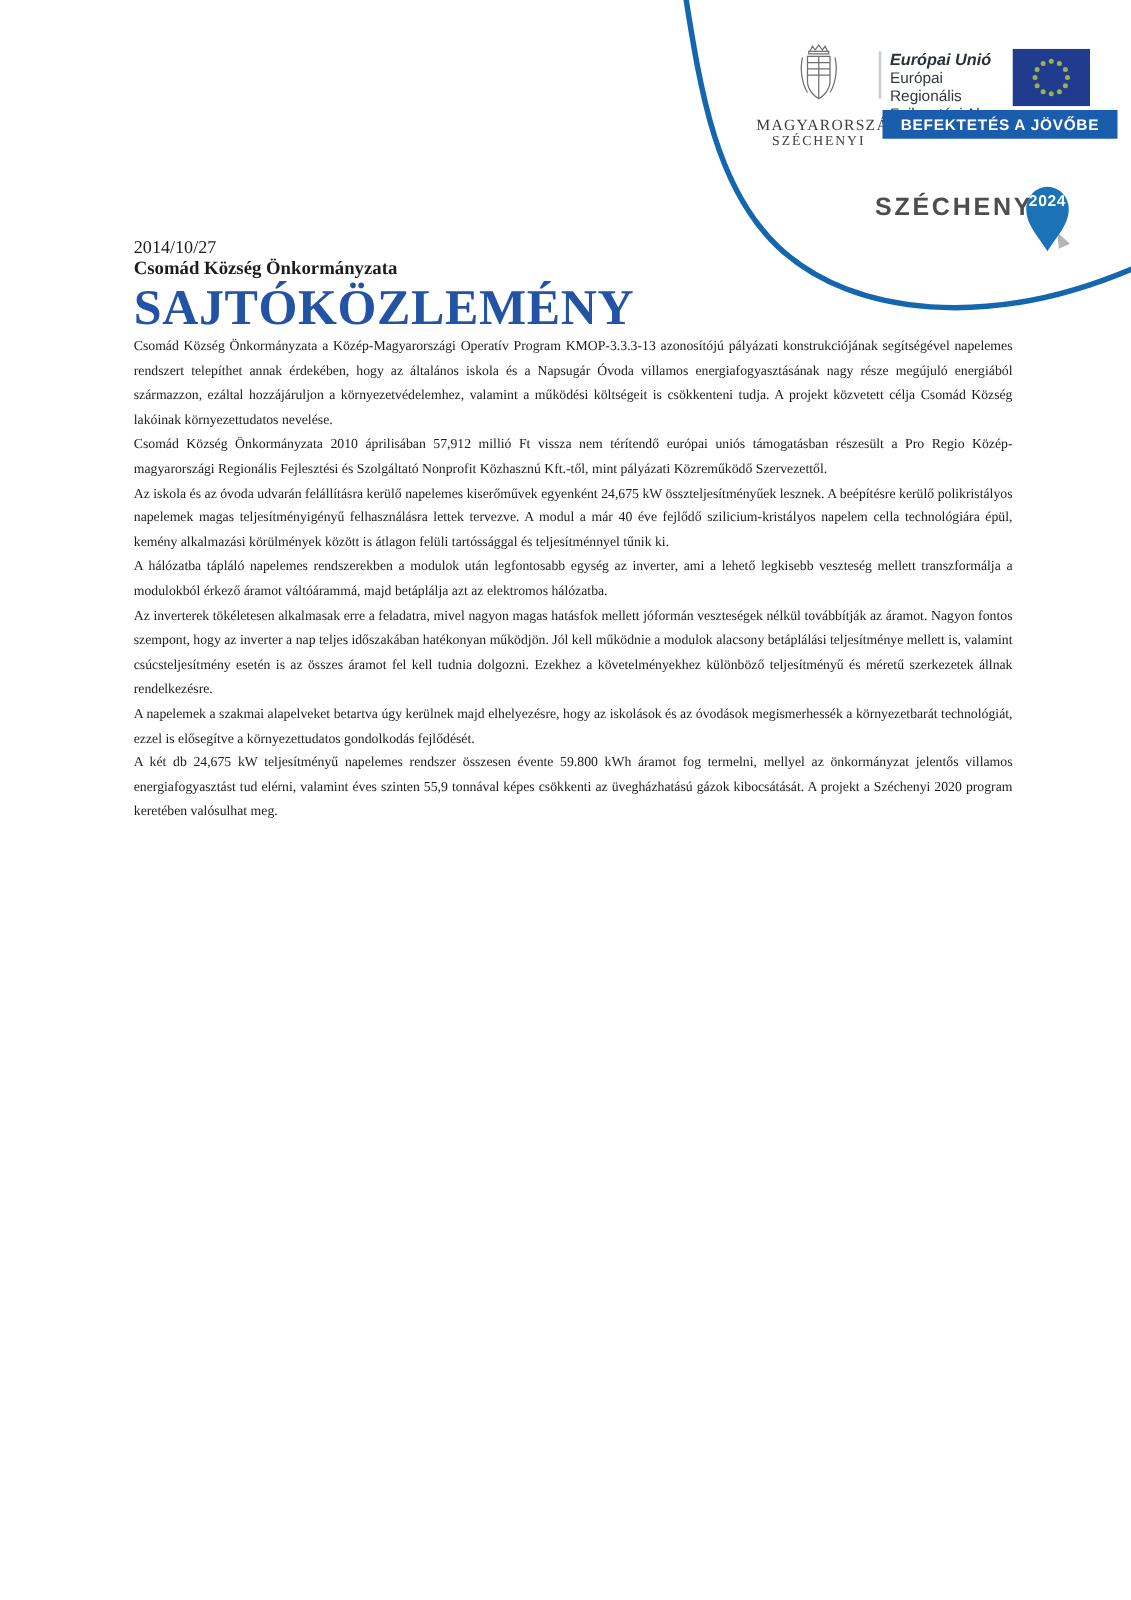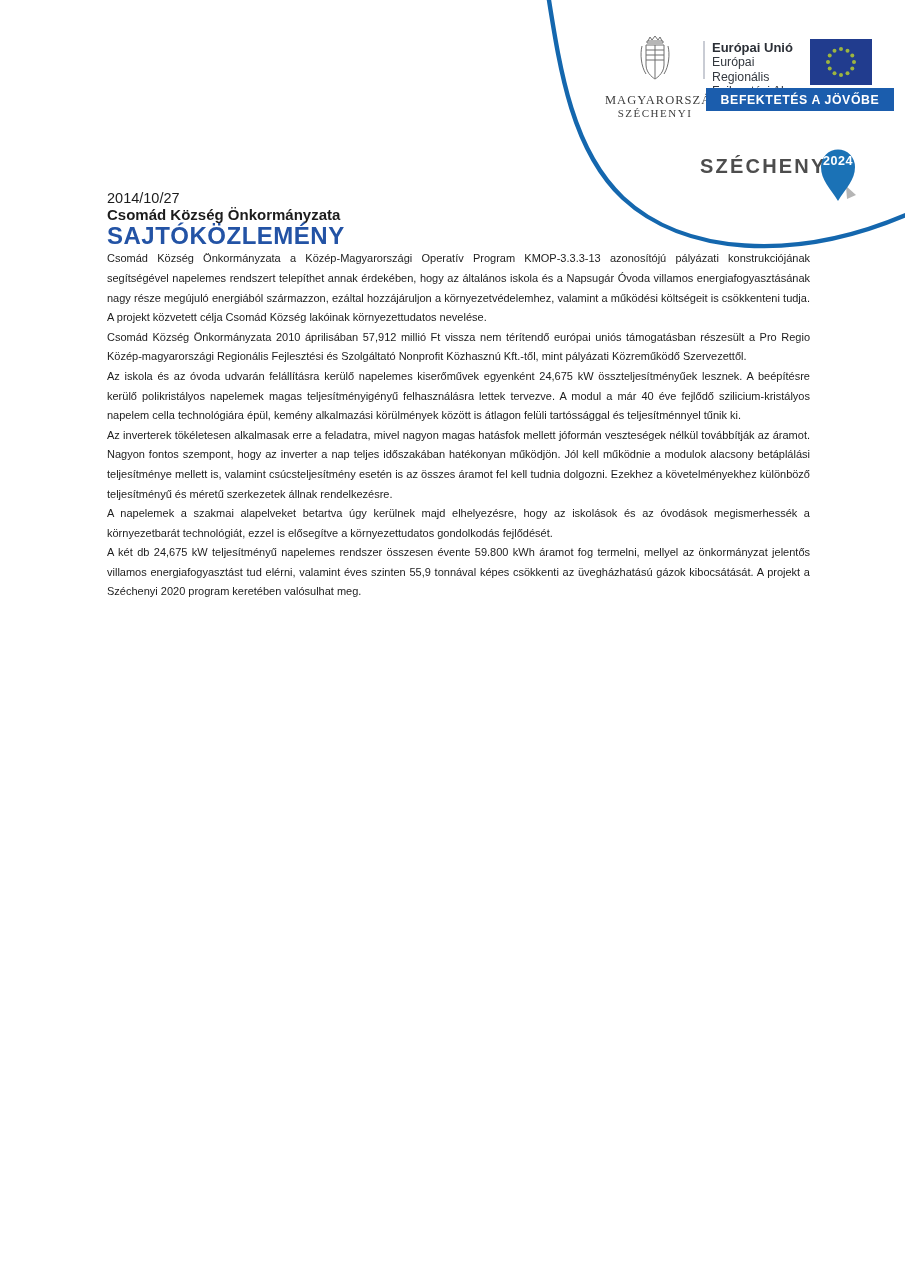--- a/index.html
+++ b/index.html
@@ -17,21 +17,21 @@
 
   
   .gov-logo{position:absolute;left:605px;top:32px;width:100px;text-align:center;}
   .gov-logo svg{display:block;margin:0 auto 4px auto;}
   .gov-name{font-family:"Liberation Serif", serif;color:#3d3d3d;line-height:1.08;}
   .gov-name .l1{display:block;font-size:12.5px;letter-spacing:1px;}
   .gov-name .l2{display:block;font-size:11px;letter-spacing:1.5px;}
 
   .eu-divider{position:absolute;left:703px;top:41px;width:2px;height:38px;background:#c9ccd4;}
   .eu-text{position:absolute;left:712px;top:40px;width:95px;line-height:1.18;color:#33383f;}
-  .eu-text .b{font-weight:bold;font-size:13px;color:#2b2f36;}
+  .eu-text .b{font-weight:bold;font-size:13px;color:#2b2f36;font-style:italic;}
   .eu-text .r{font-size:12.3px;}
   .eu-flag{position:absolute;left:810px;top:39px;}
 
   .banner{
     position:absolute;left:706px;top:88px;width:188px;height:23px;
     background:#1b5dad;color:#ffffff;font-weight:bold;font-size:12.3px;
     letter-spacing:.6px;display:flex;align-items:center;justify-content:center;
     white-space:nowrap;
   }
 
@@ -43,25 +43,25 @@
   }
   .pin{position:absolute;left:118px;top:3px;width:42px;height:60px;}
   .pin svg{position:absolute;left:0;top:0;}
   .pin-year{
     position:absolute;left:0;top:11px;width:40px;text-align:center;
     color:#ffffff;font-size:12.5px;font-weight:bold;letter-spacing:.5px;
   }
 
   
   .content{padding:190px 95px 0 107px;}
-  .content p,.content h1,.content h2{margin:0;}
+  .content p,.content h1,.content h2{margin:0;font-family:Liberation Serif, serif;}
   .date{font-size:14.5px;margin:0 0 15px 0;}
   .org{font-size:15px;font-weight:bold;margin:0 0 33px 0;}
   .title{
-    font-size:24px;font-weight:bold;color:#2353a5;
+    font-size:40px;font-weight:bold;color:#2353a5;
     letter-spacing:.5px;line-height:1.1;margin:0 0 12px 0;
   }
   .subtitle{font-size:15.2px;font-weight:bold;margin:0 0 13px 0;line-height:1.3;}
   .lead{
     font-size:15.2px;font-weight:bold;text-align:justify;
     line-height:1.38;margin:0 0 44px 0;
   }
   .body-p{
     font-size:11px;line-height:19.6px;text-align:justify;
     margin:0 0 11px 0;
@@ -133,18 +133,19 @@
     </div>
   </div>
 
   <div class="content">
     <p class="date">2014/10/27</p>
     <p class="org">Csomád Község Önkormányzata</p>
     <h1 class="title">SAJTÓKÖZLEMÉNY</h1>
     <p class="body-p">Csomád Község Önkormányzata a Közép-Magyarországi Operatív Program KMOP-3.3.3-13 azonosítójú pályázati konstrukciójának segítségével napelemes rendszert telepíthet annak érdekében, hogy az általános iskola és a Napsugár Óvoda villamos energiafogyasztásának nagy része megújuló energiából származzon, ezáltal hozzájáruljon a környezetvédelemhez, valamint a működési költségeit is csökkenteni tudja. A projekt közvetett célja Csomád Község lakóinak környezettudatos nevelése.</p>
     <p class="body-p">Csomád Község Önkormányzata 2010 áprilisában 57,912 millió Ft vissza nem térítendő európai uniós támogatásban részesült a Pro Regio Közép-magyarországi Regionális Fejlesztési és Szolgáltató Nonprofit Közhasznú Kft.-től, mint pályázati Közreműködő Szervezettől.</p>
     <p class="body-p">Az iskola és az óvoda udvarán felállításra kerülő napelemes kiserőművek egyenként 24,675 kW összteljesítményűek lesznek. A beépítésre kerülő polikristályos napelemek magas teljesítményigényű felhasználásra lettek tervezve. A modul a már 40 éve fejlődő szilicium-kristályos napelem cella technológiára épül, kemény alkalmazási körülmények között is átlagon felüli tartóssággal és teljesítménnyel tűnik ki.</p>
+    <p class="body-p">A hálózatba tápláló napelemes rendszerekben a modulok után legfontosabb egység az inverter, ami a lehető legkisebb veszteség mellett transzformálja a modulokból érkező áramot váltóárammá, majd betáplálja azt az elektromos hálózatba.</p>
     <p class="body-p">Az inverterek tökéletesen alkalmasak erre a feladatra, mivel nagyon magas hatásfok mellett jóformán veszteségek nélkül továbbítják az áramot. Nagyon fontos szempont, hogy az inverter a nap teljes időszakában hatékonyan működjön. Jól kell működnie a modulok alacsony betáplálási teljesítménye mellett is, valamint csúcsteljesítmény esetén is az összes áramot fel kell tudnia dolgozni. Ezekhez a követelményekhez különböző teljesítményű és méretű szerkezetek állnak rendelkezésre.</p>
     <p class="body-p">A napelemek a szakmai alapelveket betartva úgy kerülnek majd elhelyezésre, hogy az iskolások és az óvodások megismerhessék a környezetbarát technológiát, ezzel is elősegítve a környezettudatos gondolkodás fejlődését.</p>
     <p class="body-p">A két db 24,675 kW teljesítményű napelemes rendszer összesen évente 59.800 kWh áramot fog termelni, mellyel az önkormányzat jelentős villamos energiafogyasztást tud elérni, valamint éves szinten 55,9 tonnával képes csökkenti az üvegházhatású gázok kibocsátását. A projekt a Széchenyi 2020 program keretében valósulhat meg.</p>
   </div>
 
 </div>
 
 </body></html>

